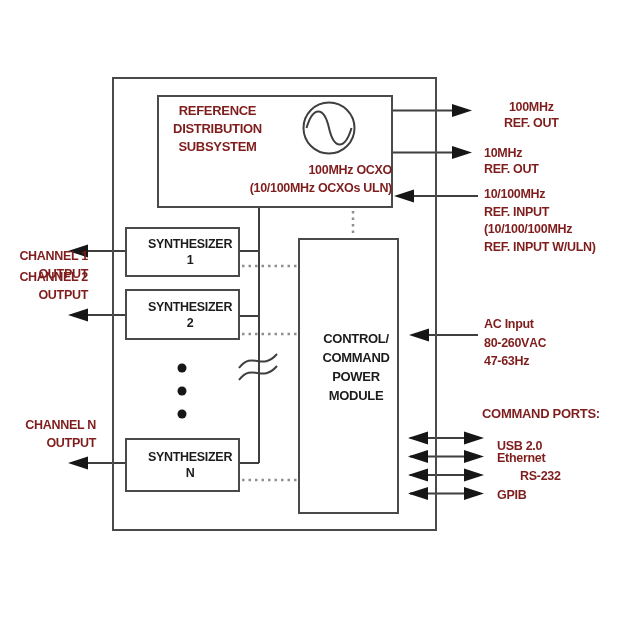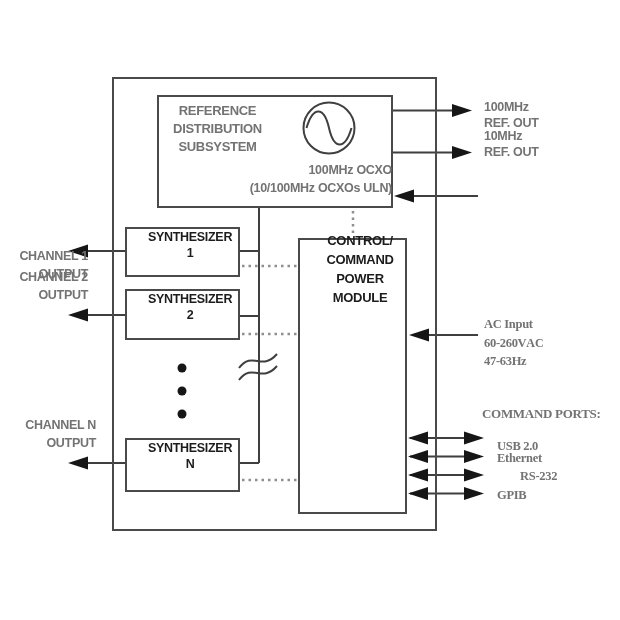--- a/index.html
+++ b/index.html
@@ -12,46 +12,46 @@
     color: #1c1c1c;
     overflow: hidden;
   }
   .stage svg.wires { position: absolute; left: 0; top: 0; }
   .box {
     position: absolute;
     border: 2px solid #4a4a4a;
     background: #ffffff;
     box-sizing: border-box;
     display: flex;
-    align-items: flex-start;
+    align-items: center;
     justify-content: center;
     text-align: center;
     padding-left: 15px;
   }
   .outer { background: transparent; }
   .lbl {
     position: absolute;
     white-space: pre-line;
     font-weight: 700;
     letter-spacing: -0.3px;
     font-size: 12.5px;
     line-height: 16px;
-    color: #737373;
+    color: #7f1d1d;
   }
   .boxtext {
     white-space: pre-line;
     font-weight: 700;
     letter-spacing: -0.3px;
     font-size: 12.5px;
     line-height: 16px;
     text-align: center;
   }
   .right-al { text-align: right; }
   .sub { font-size: 12px; letter-spacing: 0; }
-  .nowrap { white-space: nowrap; font-family: Liberation Serif, serif; }
+  .nowrap { white-space: nowrap; }
 </style>
 </head>
 <body>
 
 <div class="stage">
 
   <svg class="wires" width="620" height="620" viewBox="0 0 620 620">
 
     <g stroke="#3f3f3f" stroke-width="2" fill="none">
       <path d="M392 110.5 H456"></path>
@@ -132,42 +132,46 @@
   <div class="box" style="left:125px; top:289px; width:115px; height:51px;">
     <div class="boxtext">SYNTHESIZER
 2</div>
   </div>
 
   <div class="box" style="left:125px; top:438px; width:115px; height:54px;">
     <div class="boxtext">SYNTHESIZER
 N</div>
   </div>
 
-  <div class="box" style="left:298px; top:238px; width:109px; height:276px;">
+  <div class="box" style="left:298px; top:238px; width:101px; height:276px;">
     <div class="boxtext" style="line-height:19px; font-size:13px; transform:translateY(-9px);">CONTROL/
 COMMAND
 POWER
 MODULE</div>
   </div>
 
   <div class="lbl right-al" style="left:0px; top:203px; width:88px; line-height:18px;margin-top:44px;">CHANNEL 1
 OUTPUT</div>
   <div class="lbl right-al" style="left:0px; top:268px; width:88px; line-height:18px;">CHANNEL 2
 OUTPUT</div>
   <div class="lbl right-al" style="left:0px; top:416px; width:88px; line-height:18px;padding-left:8px;">CHANNEL N
 OUTPUT</div>
 
-  <div class="lbl" style="left:484px; top:99px;">100MHz
+  <div class="lbl" style="left:504px; top:99px;text-align:center;">100MHz
 REF. OUT</div>
-  <div class="lbl" style="left:484px; top:128px;">10MHz
+  <div class="lbl" style="left:484px; top:145px;">10MHz
 REF. OUT</div>
+  <div class="lbl" style="left:484px; top:186px; line-height:17.5px;">10/100MHz
+REF. INPUT
+(10/100/100MHz
+REF. INPUT W/ULN)</div>
 
   <div class="lbl nowrap" style="left:484px; top:315px; line-height:18.5px;">
     <div>AC Input</div>
-    <div><span>60-260V</span><span class="sub">AC</span></div>
+    <div><span>80-260V</span><span class="sub">AC</span></div>
     <div>47-63Hz</div>
   </div>
 
   <div class="lbl nowrap" style="left:482px; top:406px; font-size:13px;">COMMAND PORTS:</div>
   <div class="lbl nowrap" style="left:497px; top:431px;margin-top:7px;">USB 2.0</div>
   <div class="lbl nowrap" style="left:497px; top:450px;">Ethernet</div>
   <div class="lbl nowrap" style="left:520px; top:468px;">RS-232</div>
   <div class="lbl nowrap" style="left:497px; top:487px;">GPIB</div>
 
 </div>

